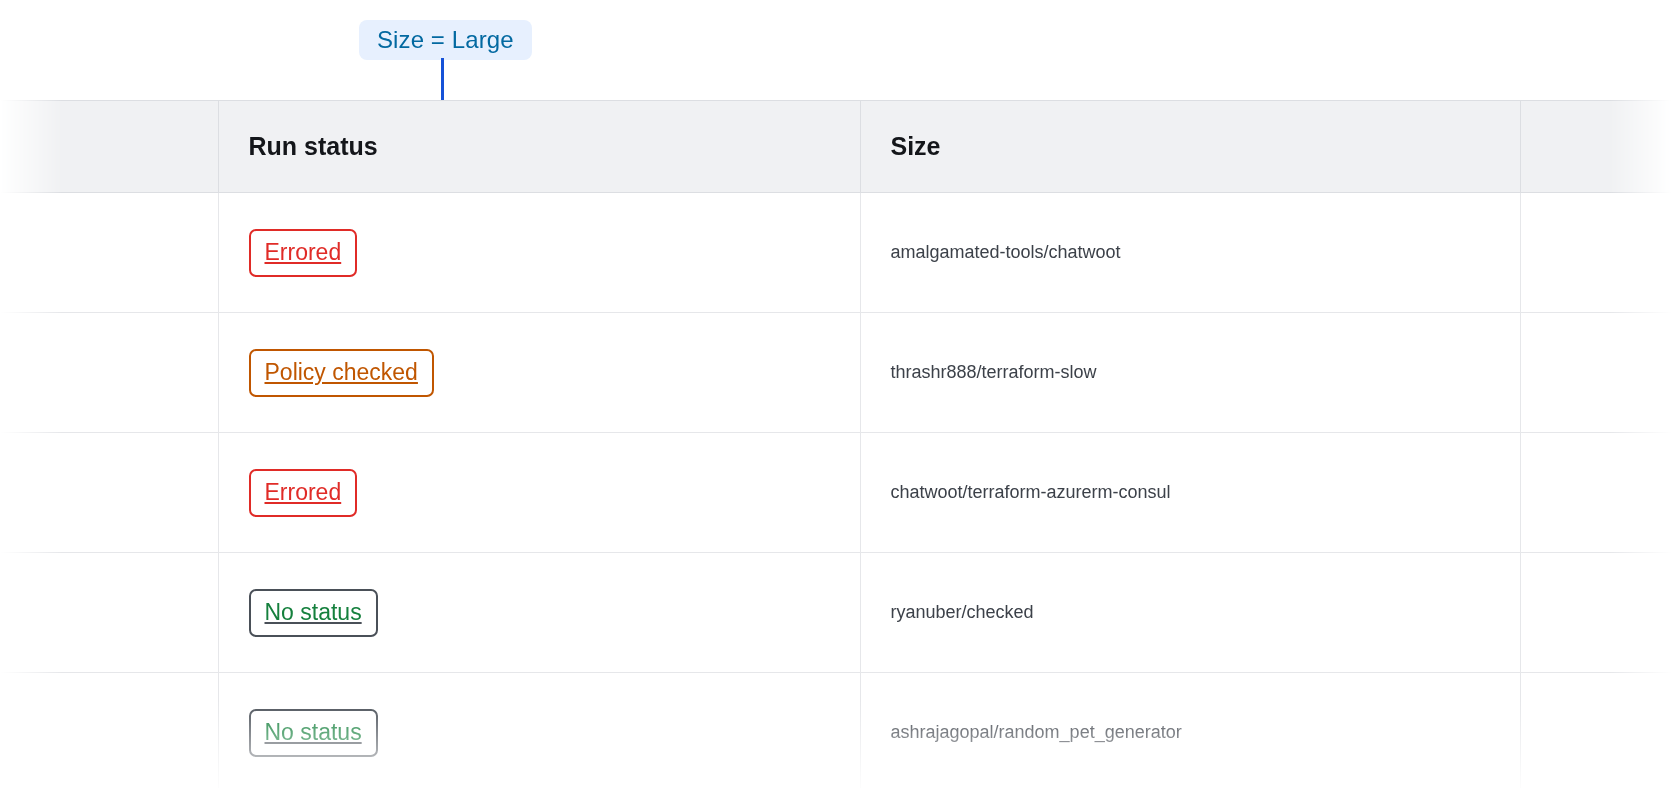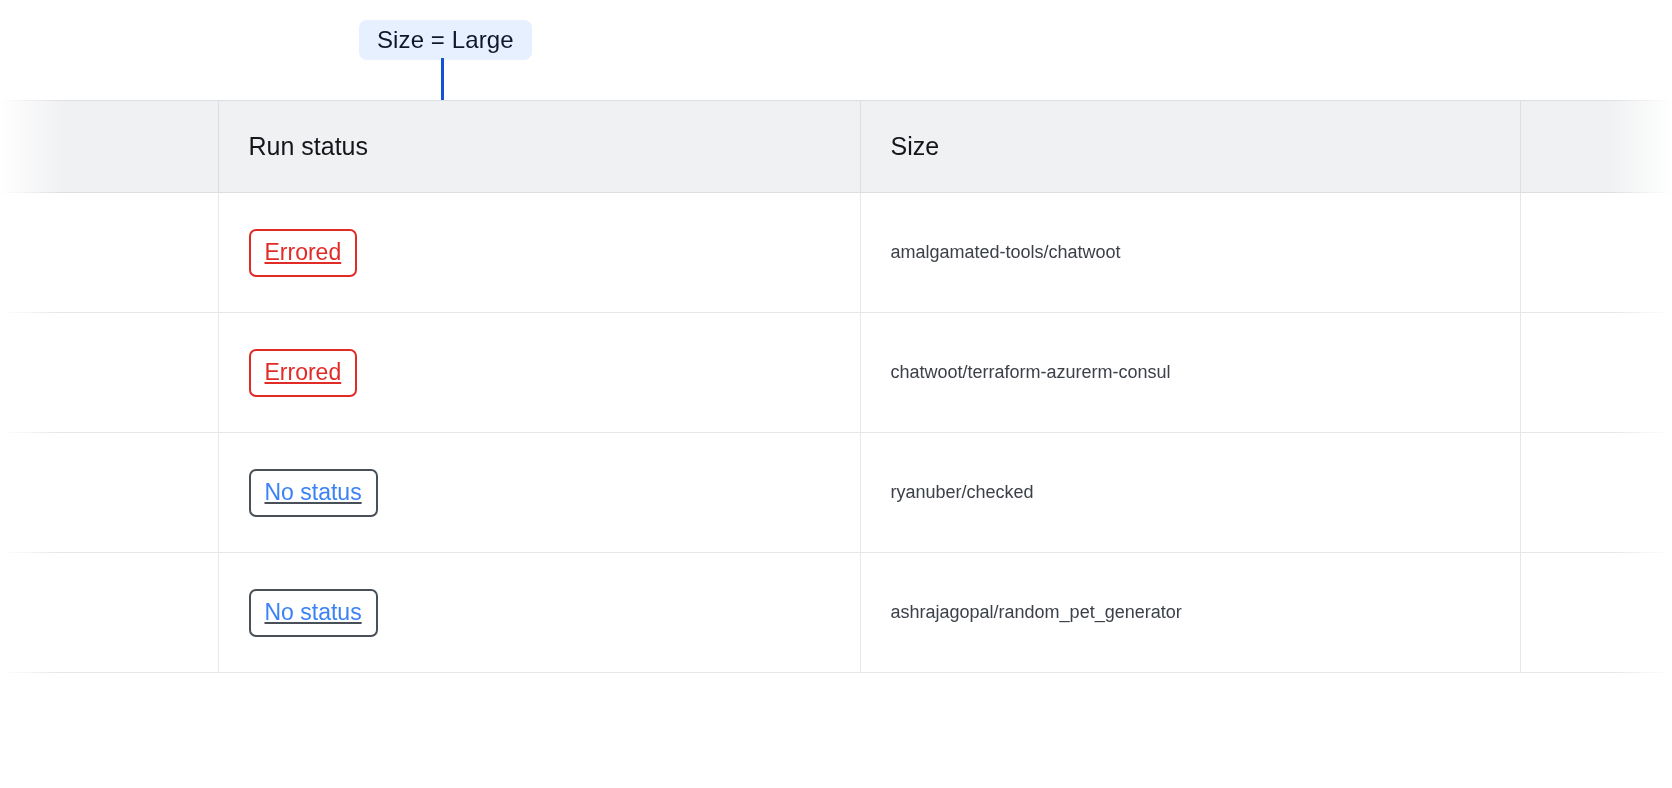--- a/index.html
+++ b/index.html
@@ -26,21 +26,21 @@
   .callout-pill {
     position: absolute;
     left: 359px;
     top: 20px;
     height: 40px;
     display: flex;
     align-items: center;
     justify-content: center;
     padding: 0 18px;
     background: #e7f0fe;
-    color: #0f172a;
+    color: #0369a1;
     border-radius: 8px;
     font-size: 24px;
     letter-spacing: .1px;
     white-space: nowrap;
   }
   .callout-line {
     position: absolute;
     left: 441px;
     top: 58px;
     width: 3px;
@@ -84,21 +84,21 @@
   table.runs col.c-status { width: 642px; }
   table.runs col.c-repo   { width: 660px; }
   table.runs col.c-tail   { width: 152px; }
 
   table.runs thead th {
     background: #f0f1f3;
     height: 92px;
     padding: 0 0 0 30px;
     text-align: left;
     font-size: 25px;
-    font-weight: normal;
+    font-weight: bold;
     color: #14161a;
     border-top: 1px solid #dcdee2;
     border-bottom: 1px solid #dcdee2;
     border-right: 1px solid #dcdee2;
     vertical-align: middle;
     box-sizing: border-box;
   }
   table.runs thead th.c-select-h { padding-left: 0; }
   table.runs thead th.tail-h { border-right: none; }
 
@@ -130,21 +130,21 @@
     border: 2px solid currentColor;
     font-size: 23px;
     line-height: 1;
     white-space: nowrap;
     background: #ffffff;
     text-decoration: underline;
   }
   .badge.errored { color: #e02b27; }
   .badge.policy  { color: #c05600; }
   .badge.none    { color: #4a5058; }
-  .badge.none .badge-label { color: #3b82f6; }
+  .badge.none .badge-label { color: #15803d; }
   .badge-label { color: inherit; }
 </style>
 </head>
 <body>
 
 <div id="stage">
 
   <div class="callout-pill">Size = Large</div>
   <div class="callout-line"></div>
   <div class="callout-dot"></div>
@@ -169,20 +169,28 @@
           <tr>
             <td class="cell-select"></td>
             <td><span class="badge errored">
                 <span class="badge-label">Errored</span>
               </span></td>
             <td><span class="repo-text">amalgamated-tools/chatwoot</span></td>
             <td class="cell-tail"></td>
           </tr>
           <tr>
             <td class="cell-select"></td>
+            <td><span class="badge policy">
+                <span class="badge-label">Policy checked</span>
+              </span></td>
+            <td><span class="repo-text">thrashr888/terraform-slow</span></td>
+            <td class="cell-tail"></td>
+          </tr>
+          <tr>
+            <td class="cell-select"></td>
             <td><span class="badge errored">
                 <span class="badge-label">Errored</span>
               </span></td>
             <td><span class="repo-text">chatwoot/terraform-azurerm-consul</span></td>
             <td class="cell-tail"></td>
           </tr>
           <tr>
             <td class="cell-select"></td>
             <td><span class="badge none">
                 <span class="badge-label">No status</span>

